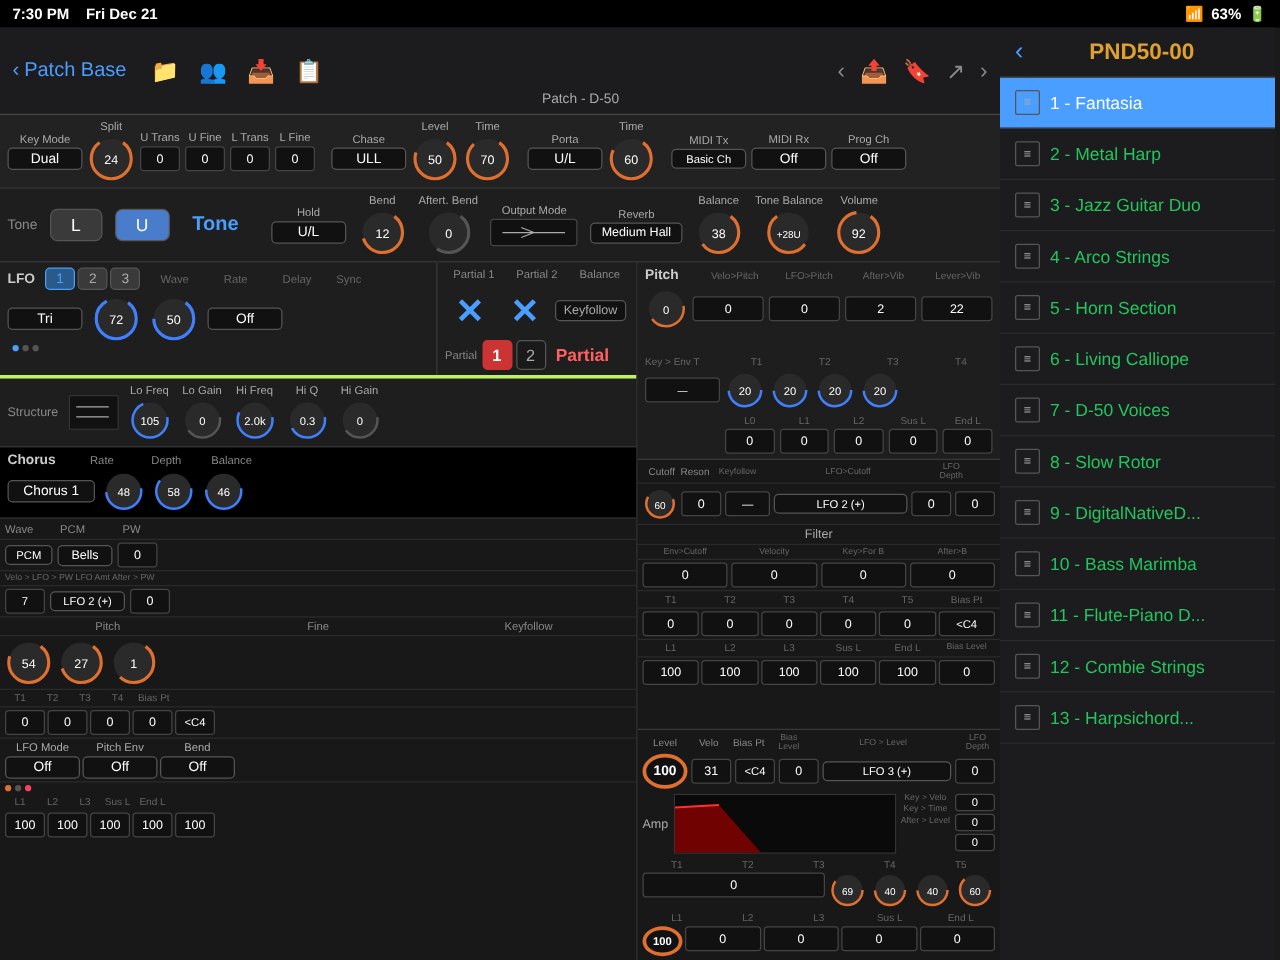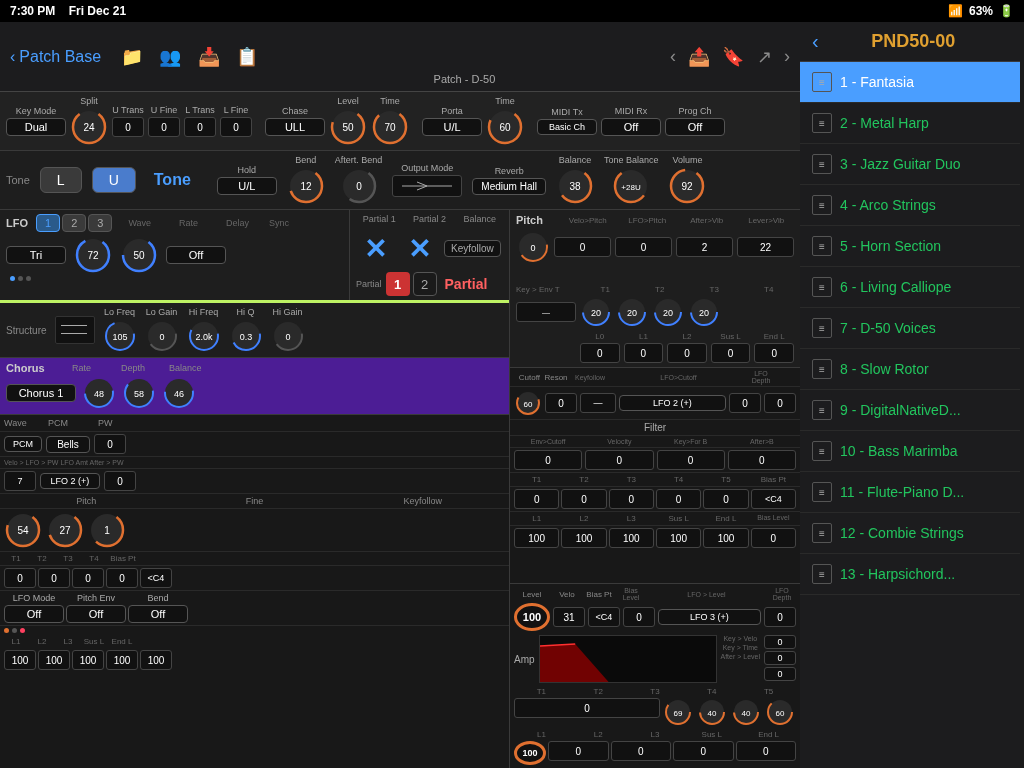--- a/index.html
+++ b/index.html
@@ -529,21 +529,21 @@
           </div>
           <div class="knob-group">
             <span class="knob-label">Hi Gain</span>
             <svg width="34" height="34">
               <circle cx="17" cy="17" r="14" fill="#2a2a2a" stroke="#555" stroke-width="2" stroke-dasharray="50 50" stroke-dashoffset="15"></circle>
               <text x="17" y="21" text-anchor="middle" fill="#fff" font-size="9">0</text>
             </svg>
           </div>
         </div>
 
-        <div style="padding:4px 6px; background:#4c1d95; border-bottom:1px solid #3a3a3a;">
+        <div style="padding:4px 6px; background:#000000; border-bottom:1px solid #3a3a3a;">
           <div style="display:flex; gap:6px; align-items:center;">
             <span style="font-size:11px;color:#ccc;font-weight:600;width:50px;">Chorus</span>
             <span style="font-size:9px;color:#888;margin-left:10px;">Rate</span>
             <span style="font-size:9px;color:#888;margin-left:24px;">Depth</span>
             <span style="font-size:9px;color:#888;margin-left:18px;">Balance</span>
           </div>
           <div style="display:flex; gap:6px; align-items:center; margin-top:2px;">
             <div class="dropdown-box" style="min-width:70px;">Chorus 1</div>
             <svg width="34" height="34">
               <circle cx="17" cy="17" r="14" fill="#2a2a2a" stroke="#4080ff" stroke-width="2" stroke-dasharray="58 42" stroke-dashoffset="15"></circle>

